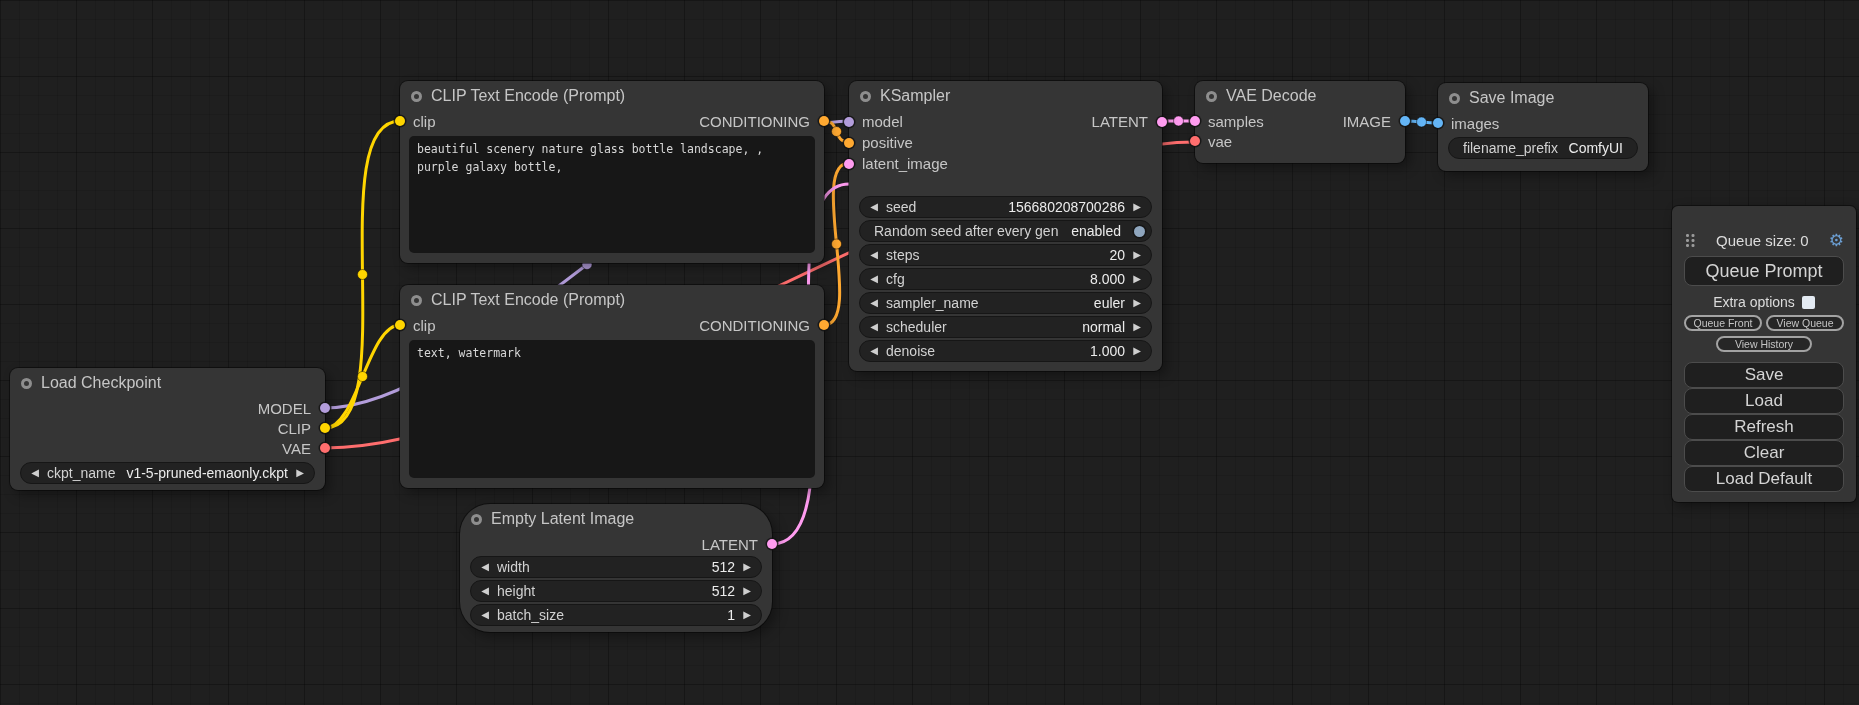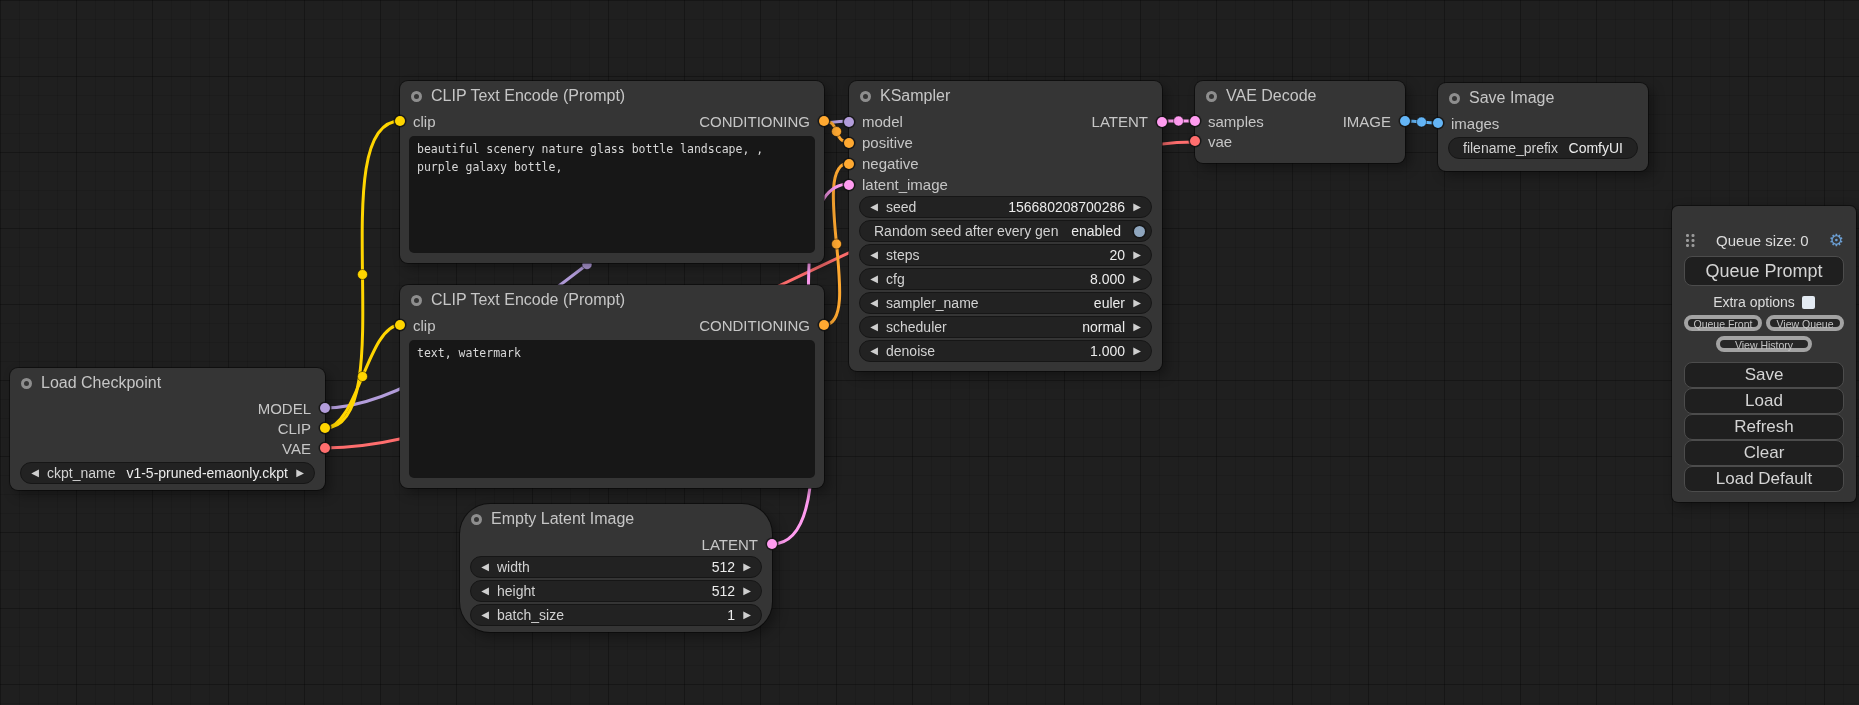--- a/index.html
+++ b/index.html
@@ -43,21 +43,21 @@
   .drag-handle{position:relative;width:12px;height:14px;cursor:grab;flex:none;}
   .drag-handle::before{content:"";position:absolute;width:2.5px;height:2.5px;border-radius:50%;background:#9a9a9a;left:2px;top:1px;
     box-shadow:5.5px 0 0 #9a9a9a,0 5px 0 #9a9a9a,5.5px 5px 0 #9a9a9a,0 10px 0 #9a9a9a,5.5px 10px 0 #9a9a9a;}
   .queue-size{flex:1;text-align:center;font-size:15px;color:#dcdcdc;}
   .gear{font-size:17px;color:var(--slot-color,#6b9ed2);cursor:pointer;line-height:1;flex:none;}
   .btn{display:block;width:100%;height:26px;background:#1f1f1f;border:1px solid #4c4c4c;border-radius:8px;color:#d4d4d4;font-size:17px;font-family:inherit;margin-top:0;cursor:pointer;}
   .btn.big{height:30px;font-size:18px;margin-top:0;}
   .extra-row{display:flex;align-items:center;justify-content:center;gap:7px;margin-top:8px;font-size:14px;color:#dcdcdc;}
   .checkbox{width:13px;height:13px;background:#e4ebf3;border-radius:2px;cursor:pointer;}
   .pill-row{display:flex;gap:4px;margin-top:5px;justify-content:center;}
-  .pill{flex:1;height:16px;background:#262626;border:4px solid #a3a3a3;border-radius:8px;color:#c4c4c4;font-size:10.5px;font-family:inherit;padding:0 4px;cursor:pointer;line-height:1;}
+  .pill{flex:1;height:16px;background:#262626;border:2px solid #a3a3a3;border-radius:8px;color:#c4c4c4;font-size:10.5px;font-family:inherit;padding:0 4px;cursor:pointer;line-height:1;}
   .pill.history{flex:0 0 auto;width:96px;}
   .stack{margin-top:10px;}
 </style>
 </head>
 <body>
 
 <div class="canvas">
 
   <svg class="wires" width="1859" height="705" viewBox="0 0 1859 705">
     <path class="wire" d="M 325 408 C 474 408, 700 121, 849 121" style="--slot-color: #B39DDB;"></path>
@@ -171,24 +171,20 @@
       <span class="dot in-dot" style="--slot-color: #B39DDB;"></span>
       <span class="in-label">model</span>
       <span class="out-label">LATENT</span>
       <span class="dot out-dot" style="--slot-color: #FF9CF0;"></span>
     </div>
     <div class="slot-row">
       <span class="dot in-dot" style="--slot-color: #FFA931;"></span>
       <span class="in-label">positive</span>
     </div>
     <div class="slot-row">
-      <span class="dot in-dot" style="--slot-color: #FFA931;"></span>
-      <span class="in-label">negative</span>
-    </div>
-    <div class="slot-row">
       <span class="dot in-dot" style="--slot-color: #FF9CF0;"></span>
       <span class="in-label">latent_image</span>
     </div>
     <div class="widget" style="top:115px;">
       <span class="warrow">◀</span>
       <span class="wlabel">seed</span>
       <span class="wvalue">156680208700286</span>
       <span class="warrow">▶</span>
     </div>
     <div class="widget" style="top:139px;">

